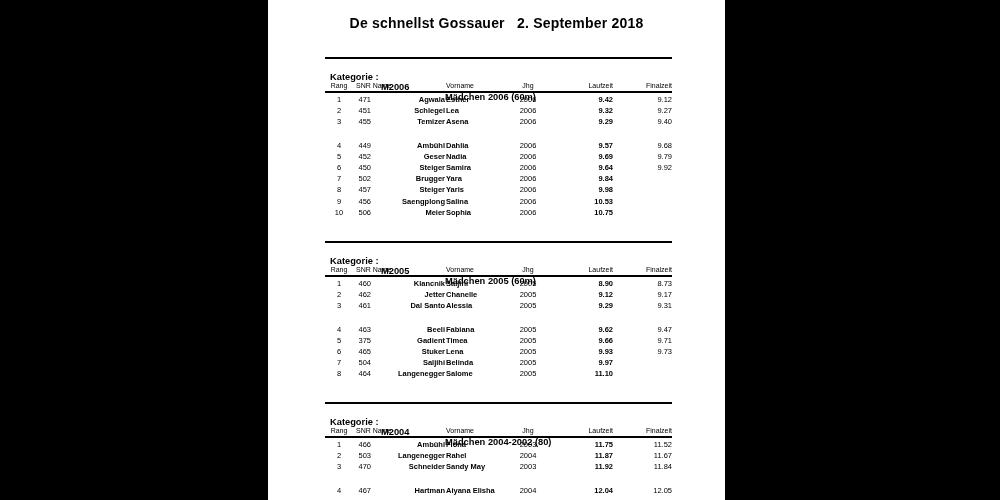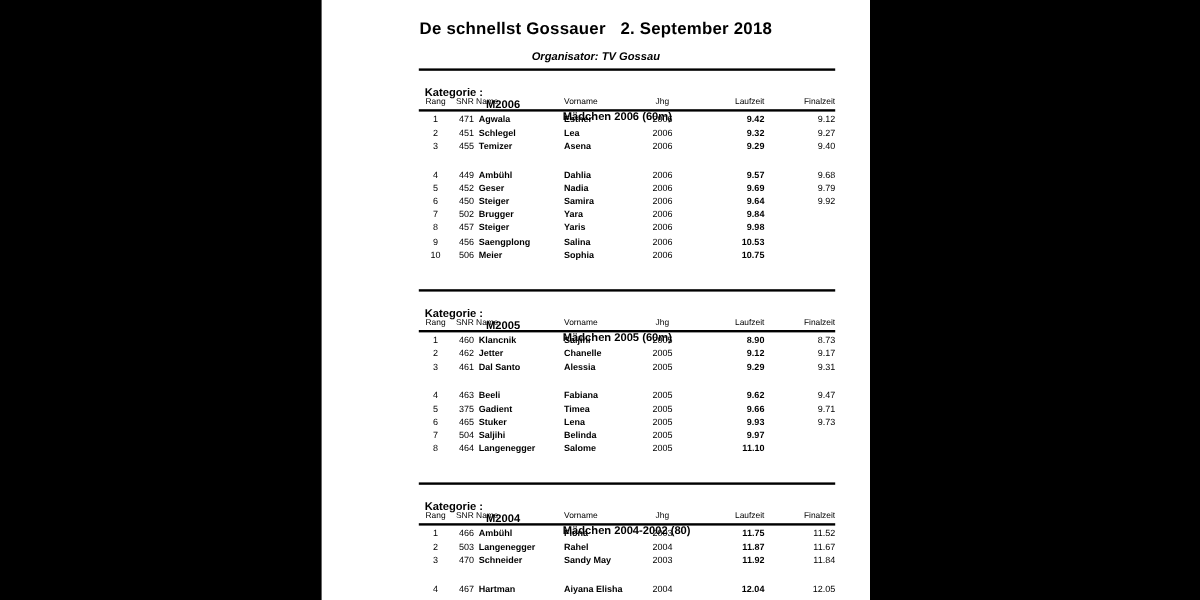--- a/index.html
+++ b/index.html
@@ -44,21 +44,20 @@
     width: 100%;
     text-align: center;
     font-size: 9.3px;
     font-weight: bold;
     font-style: italic;
   }
   .category-section {
     position: absolute;
     left: 57px;
     width: 347px;
-    margin-left: 24px;
   }
   .rule {
     height: 2px;
     background: #000000;
     width: 100%;
   }
   .kat-row {
     position: relative;
     height: 13px;
     margin-top: 3px;
@@ -83,31 +82,30 @@
   .rule.mid { margin-top: 2px; }
   .rows { margin-top: 1px; }
   .row {
     height: 11.2px;
     line-height: 11.2px;
     font-size: 7.5px;
   }
   .row-gap { height: 12px; }
   .ta-c { text-align: center; }
   .ta-r { text-align: right; }
-  .c-name { padding-left: 4px; }
+  .c-name { padding-left: 4px; text-align: right; }
   .c-vorname { padding-left: 1px; }
   .b { font-weight: bold; }
 </style>
 </head>
 <body>
 
 <div class="stage">
   <div class="page">
     <div class="title">De schnellst Gossauer   2. September 2018</div>
-    <div class="subtitle">Organisator: TV Gossau</div>
     <div id="sections">
   <section class="category-section" style="top: 57px;">
     <div class="rule top"></div>
     <div class="kat-row">
       <span class="kat-label">Kategorie :</span>
       <span class="kat-code">M2006</span>
       <span class="kat-name">Mädchen 2006 (60m)</span>
     </div>
     <div class="col-head grid7">
       <span class="ta-c">Rang</span>

